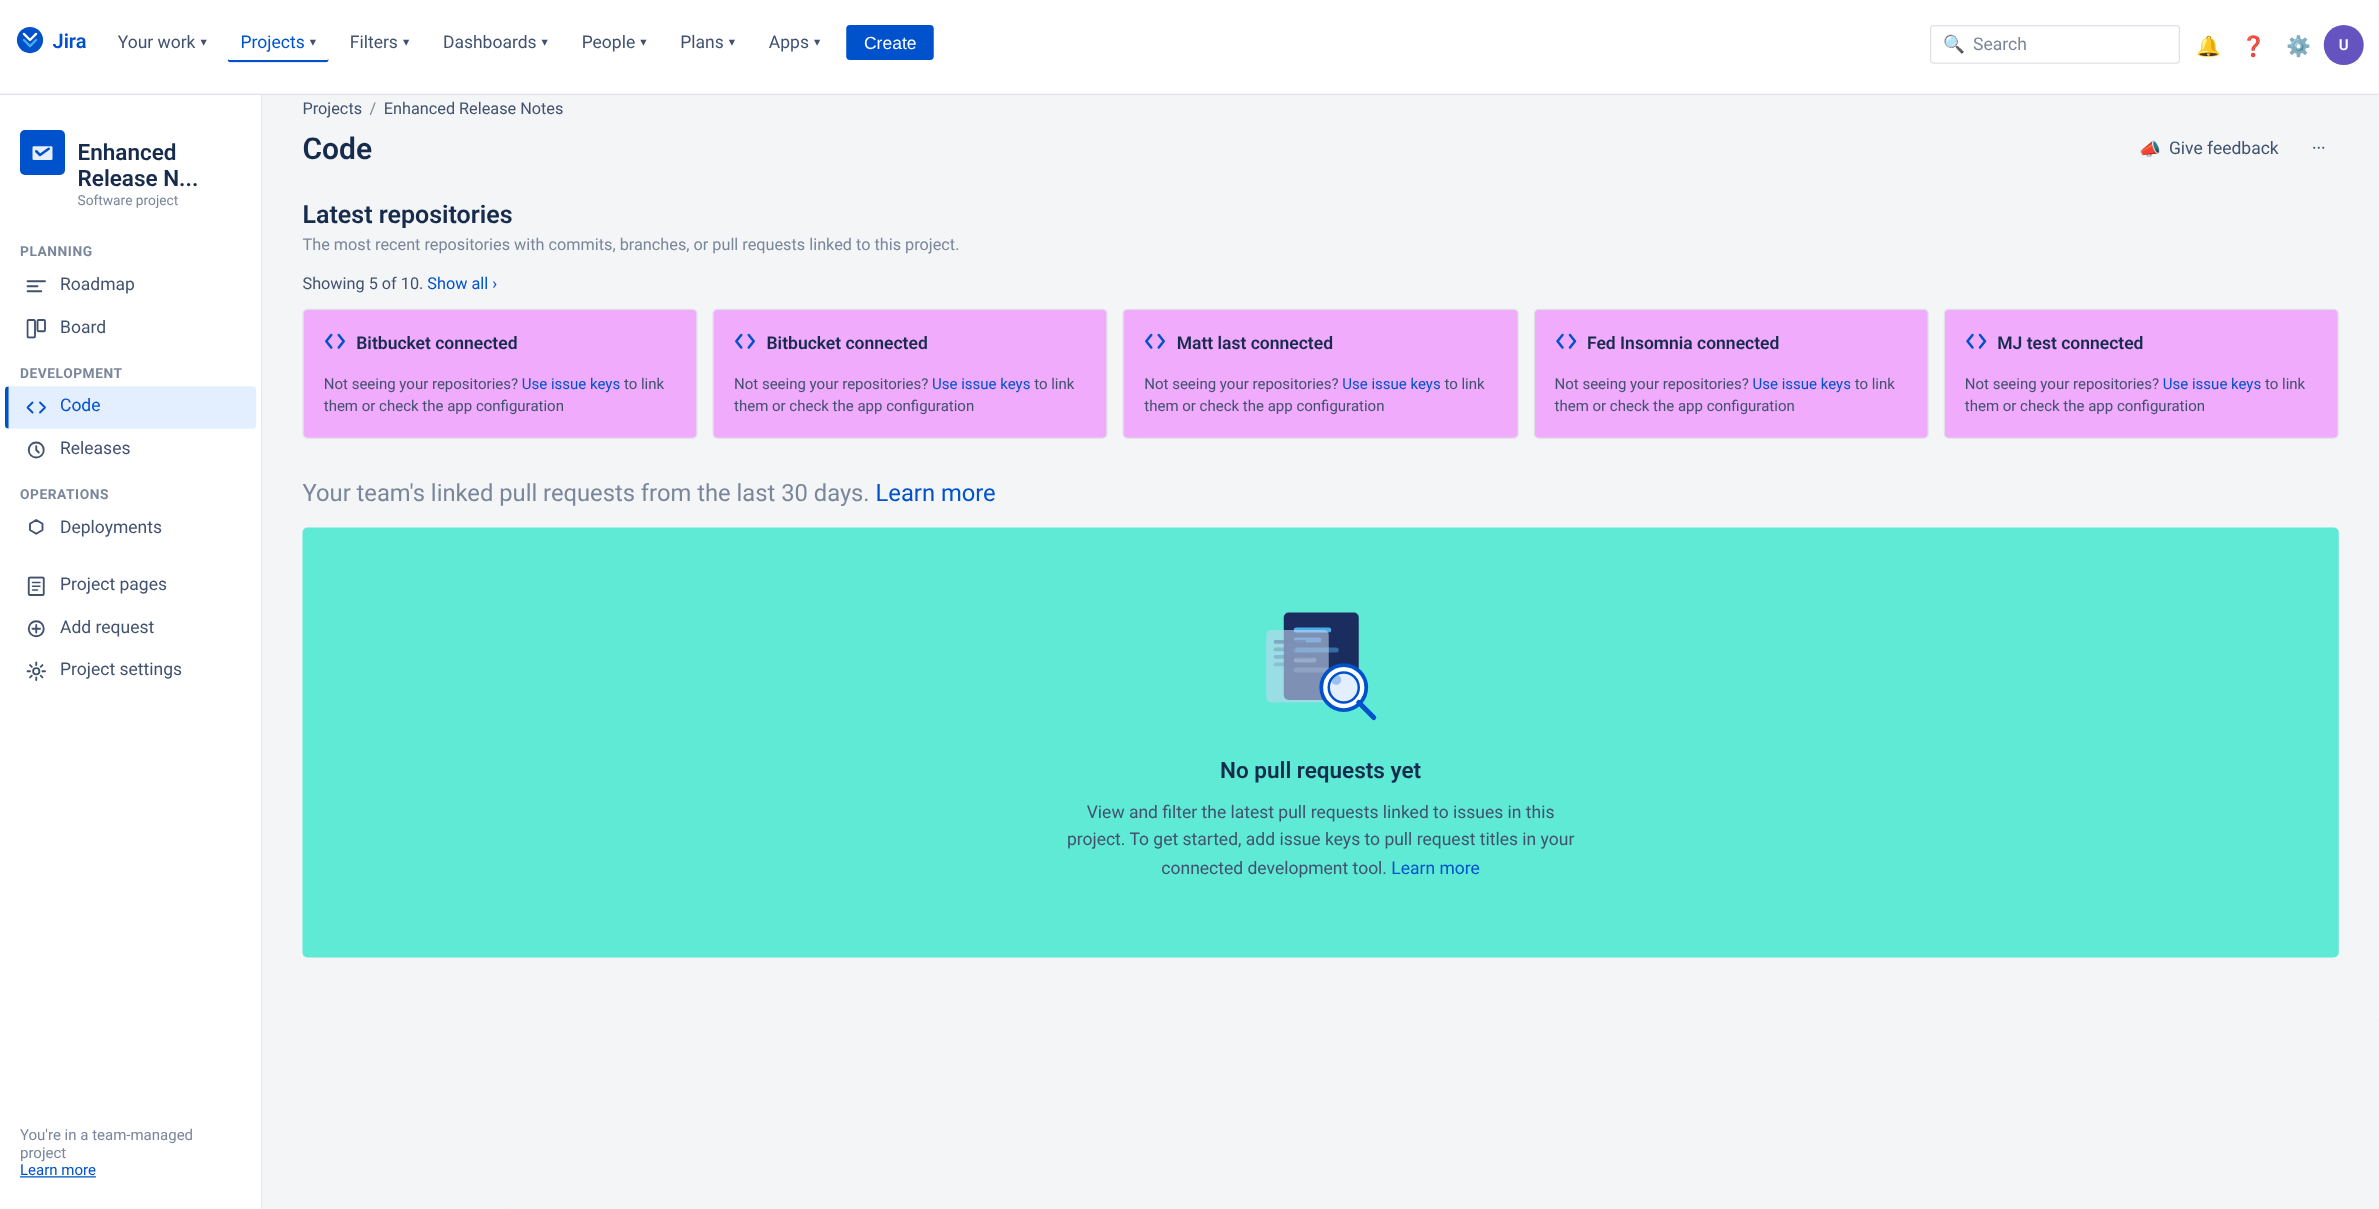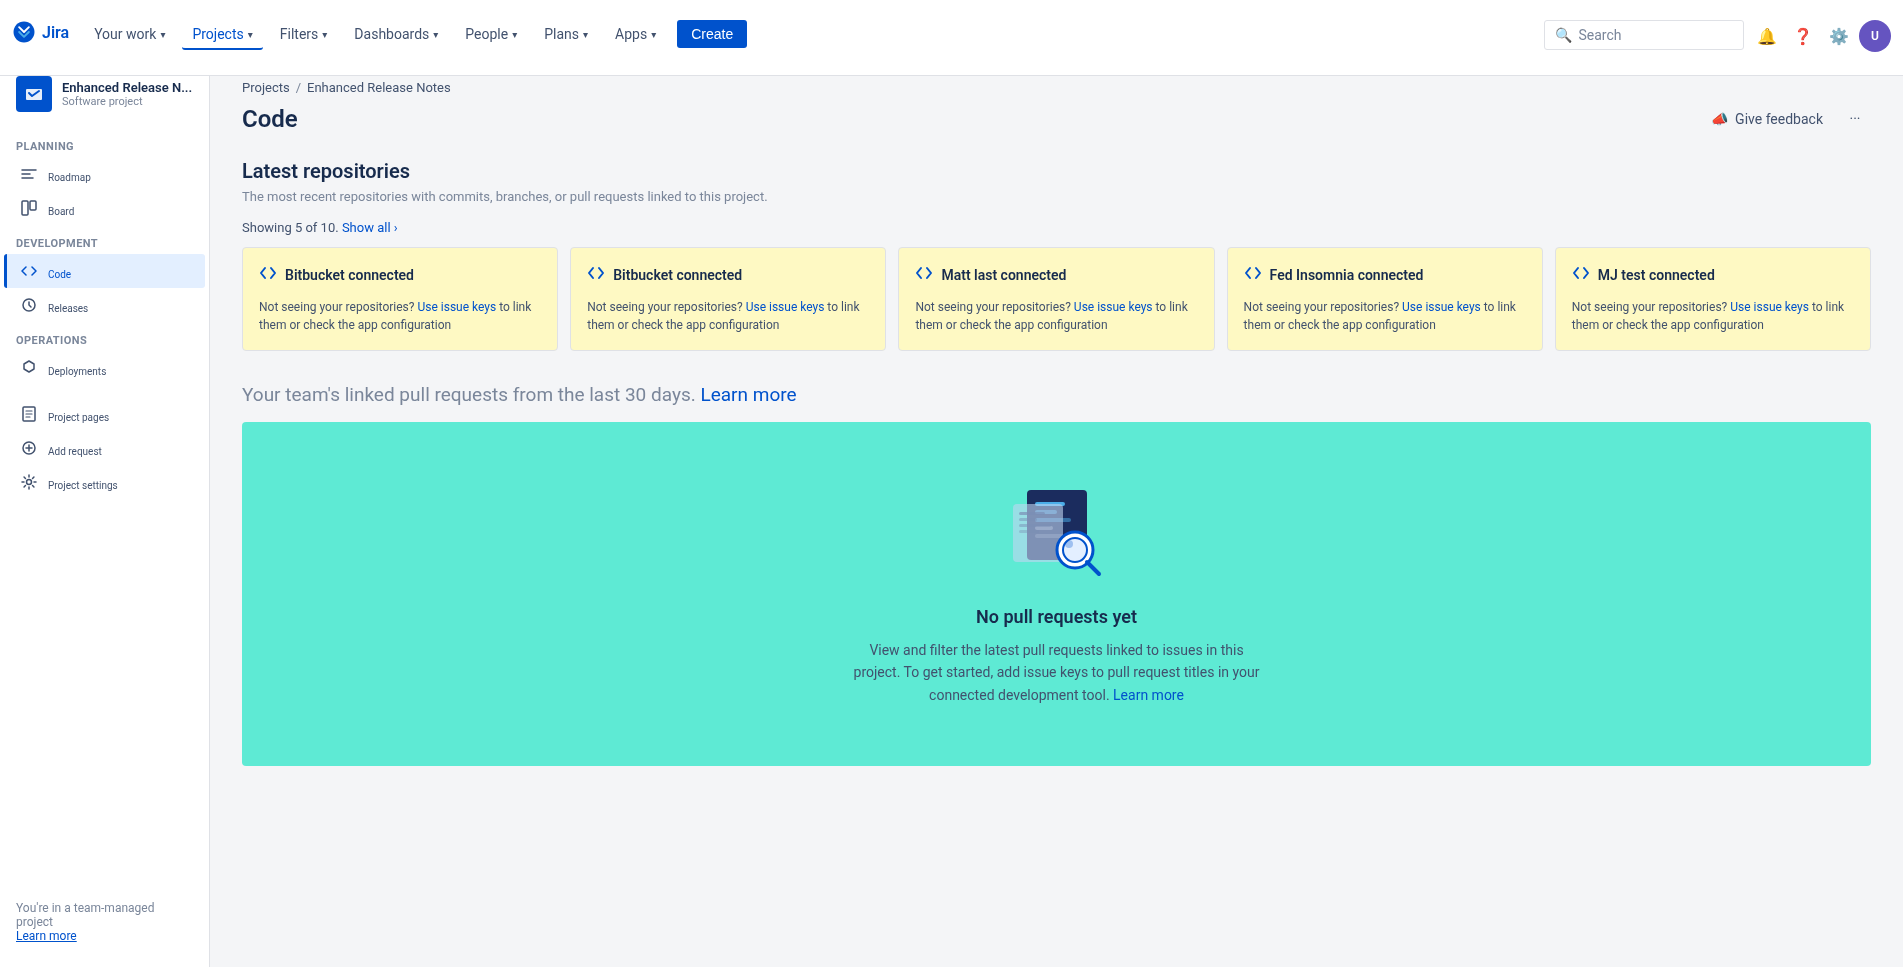--- a/index.html
+++ b/index.html
@@ -104,36 +104,36 @@
     .sidebar-project-icon {
       width: 36px; height: 36px;
       background: #0052CC;
       border-radius: 4px;
       display: flex; align-items: center; justify-content: center;
       color: #fff;
       font-size: 14px;
       font-weight: 700;
       flex-shrink: 0;
     }
-    .sidebar-project-name { font-size: 13px; font-weight: 600; color: #172B4D; }
+    .sidebar-project-name { font-size: 18px; font-weight: 600; color: #172B4D; margin-top: 36px; }
     .sidebar-project-type { font-size: 11px; color: #7A869A; }
     .sidebar-section-label {
       font-size: 11px;
       font-weight: 700;
       color: #7A869A;
       letter-spacing: 0.04em;
       padding: 12px 16px 4px;
       text-transform: uppercase;
     }
     .sidebar-item {
-      display: flex; align-items: flex-end; gap: 10px;
+      display: flex; align-items: flex-start; gap: 10px;
       padding: 8px 16px;
       cursor: pointer;
       color: #42526E;
-      font-size: 10px;
+      font-size: 14px;
       border-radius: 3px;
       margin: 0 4px;
       position: relative;
     }
     .sidebar-item.active {
       background: #E3EFFF;
       color: #0052CC;
       border-left: 3px solid #0052CC;
       padding-left: 13px;
     }
@@ -195,21 +195,21 @@
     .show-all-row { font-size: 13px; color: #42526E; margin-bottom: 12px; }
     .show-all-link { color: #0052CC; cursor: pointer; }
 
     
     .repo-cards {
       display: flex;
       gap: 12px;
       margin-bottom: 32px;
     }
     .repo-card {
-      background: #fef9c3;
+      background: #f0abfc;
       border: 1px solid #DFE1E6;
       border-radius: 4px;
       padding: 16px;
       flex: 1;
       min-width: 0;
     }
     .repo-card-header {
       display: flex; align-items: center; gap: 8px;
       margin-bottom: 12px;
     }

